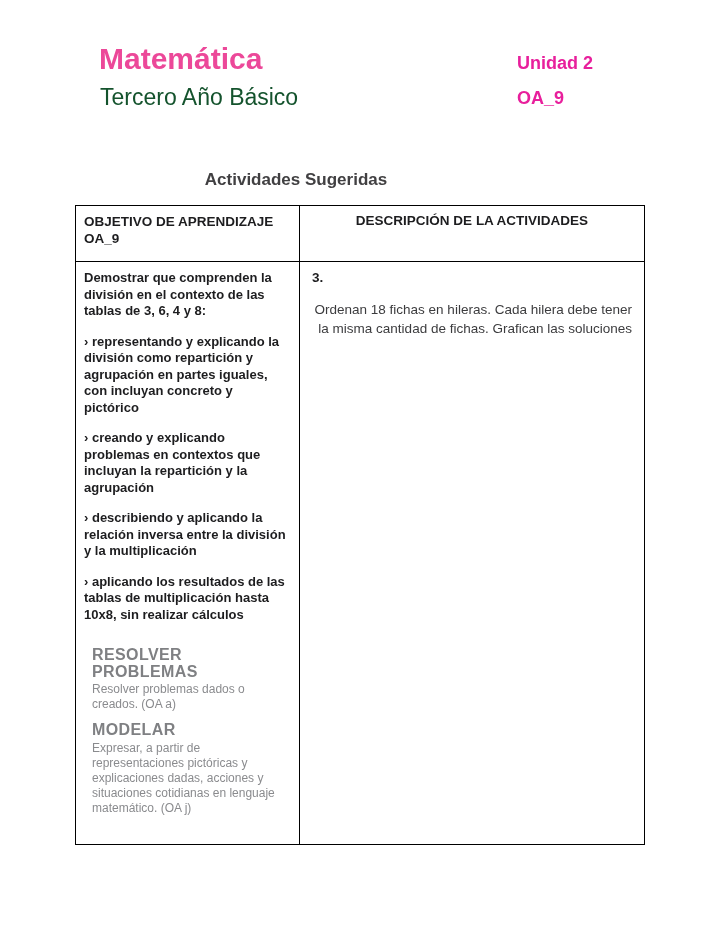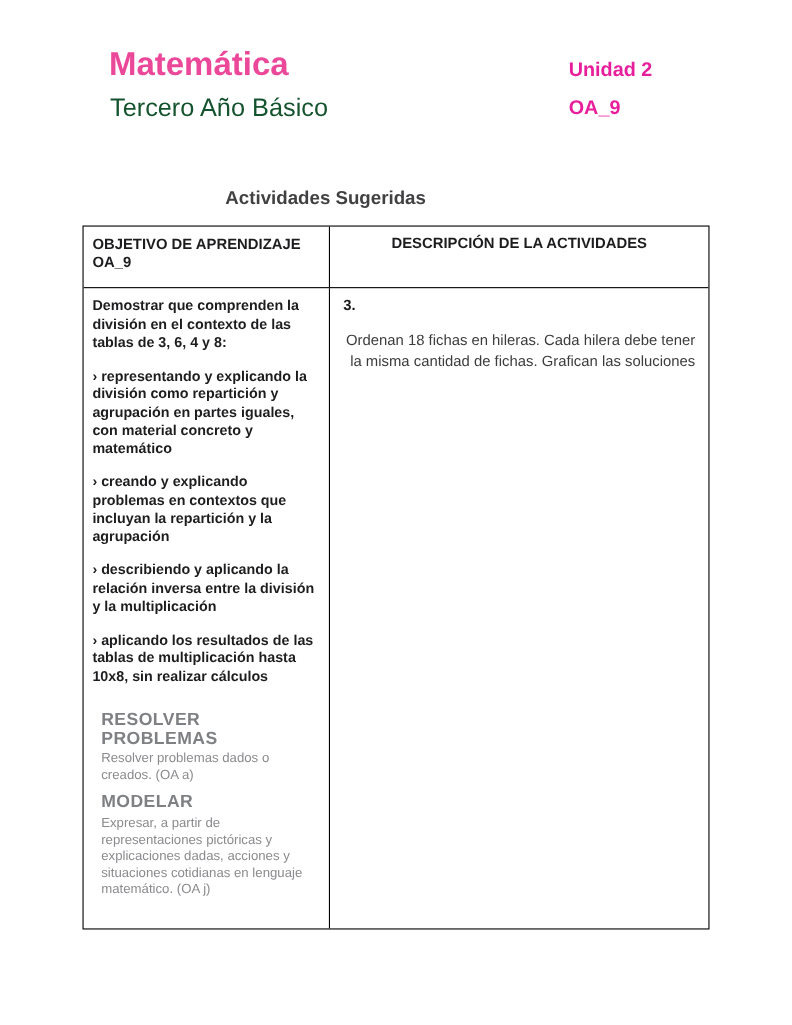--- a/index.html
+++ b/index.html
@@ -95,21 +95,21 @@
 
     <div class="trow head">
       <div class="cell-left">OBJETIVO DE APRENDIZAJE OA_9</div>
       <div class="cell-right">DESCRIPCIÓN DE LA ACTIVIDADES</div>
     </div>
 
     <div class="trow body">
 
       <div class="cell-left">
         <p>Demostrar que comprenden la división en el contexto de las tablas de 3, 6, 4 y 8:</p>
-        <p>› representando y explicando la división como repartición y agrupación en partes iguales, con material concreto y matemático</p>
+        <p>› representando y explicando la división como repartición y agrupación en partes iguales, con incluyan concreto y pictórico</p>
         <p>› creando y explicando problemas en contextos que incluyan la repartición y la agrupación</p>
         <p>› describiendo y aplicando la relación inversa entre la división y la multiplicación</p>
         <p>› aplicando los resultados de las tablas de multiplicación hasta 10x8, sin realizar cálculos</p>
 
         <div class="skills">
           <div class="skill-title">RESOLVER PROBLEMAS</div>
           <div class="skill-text">Resolver problemas dados o creados. (OA a)</div>
           <div class="skill-title">MODELAR</div>
           <div class="skill-text">Expresar, a partir de representaciones pictóricas y explicaciones dadas, acciones y situaciones cotidianas en lenguaje matemático. (OA j)</div>
         </div>

